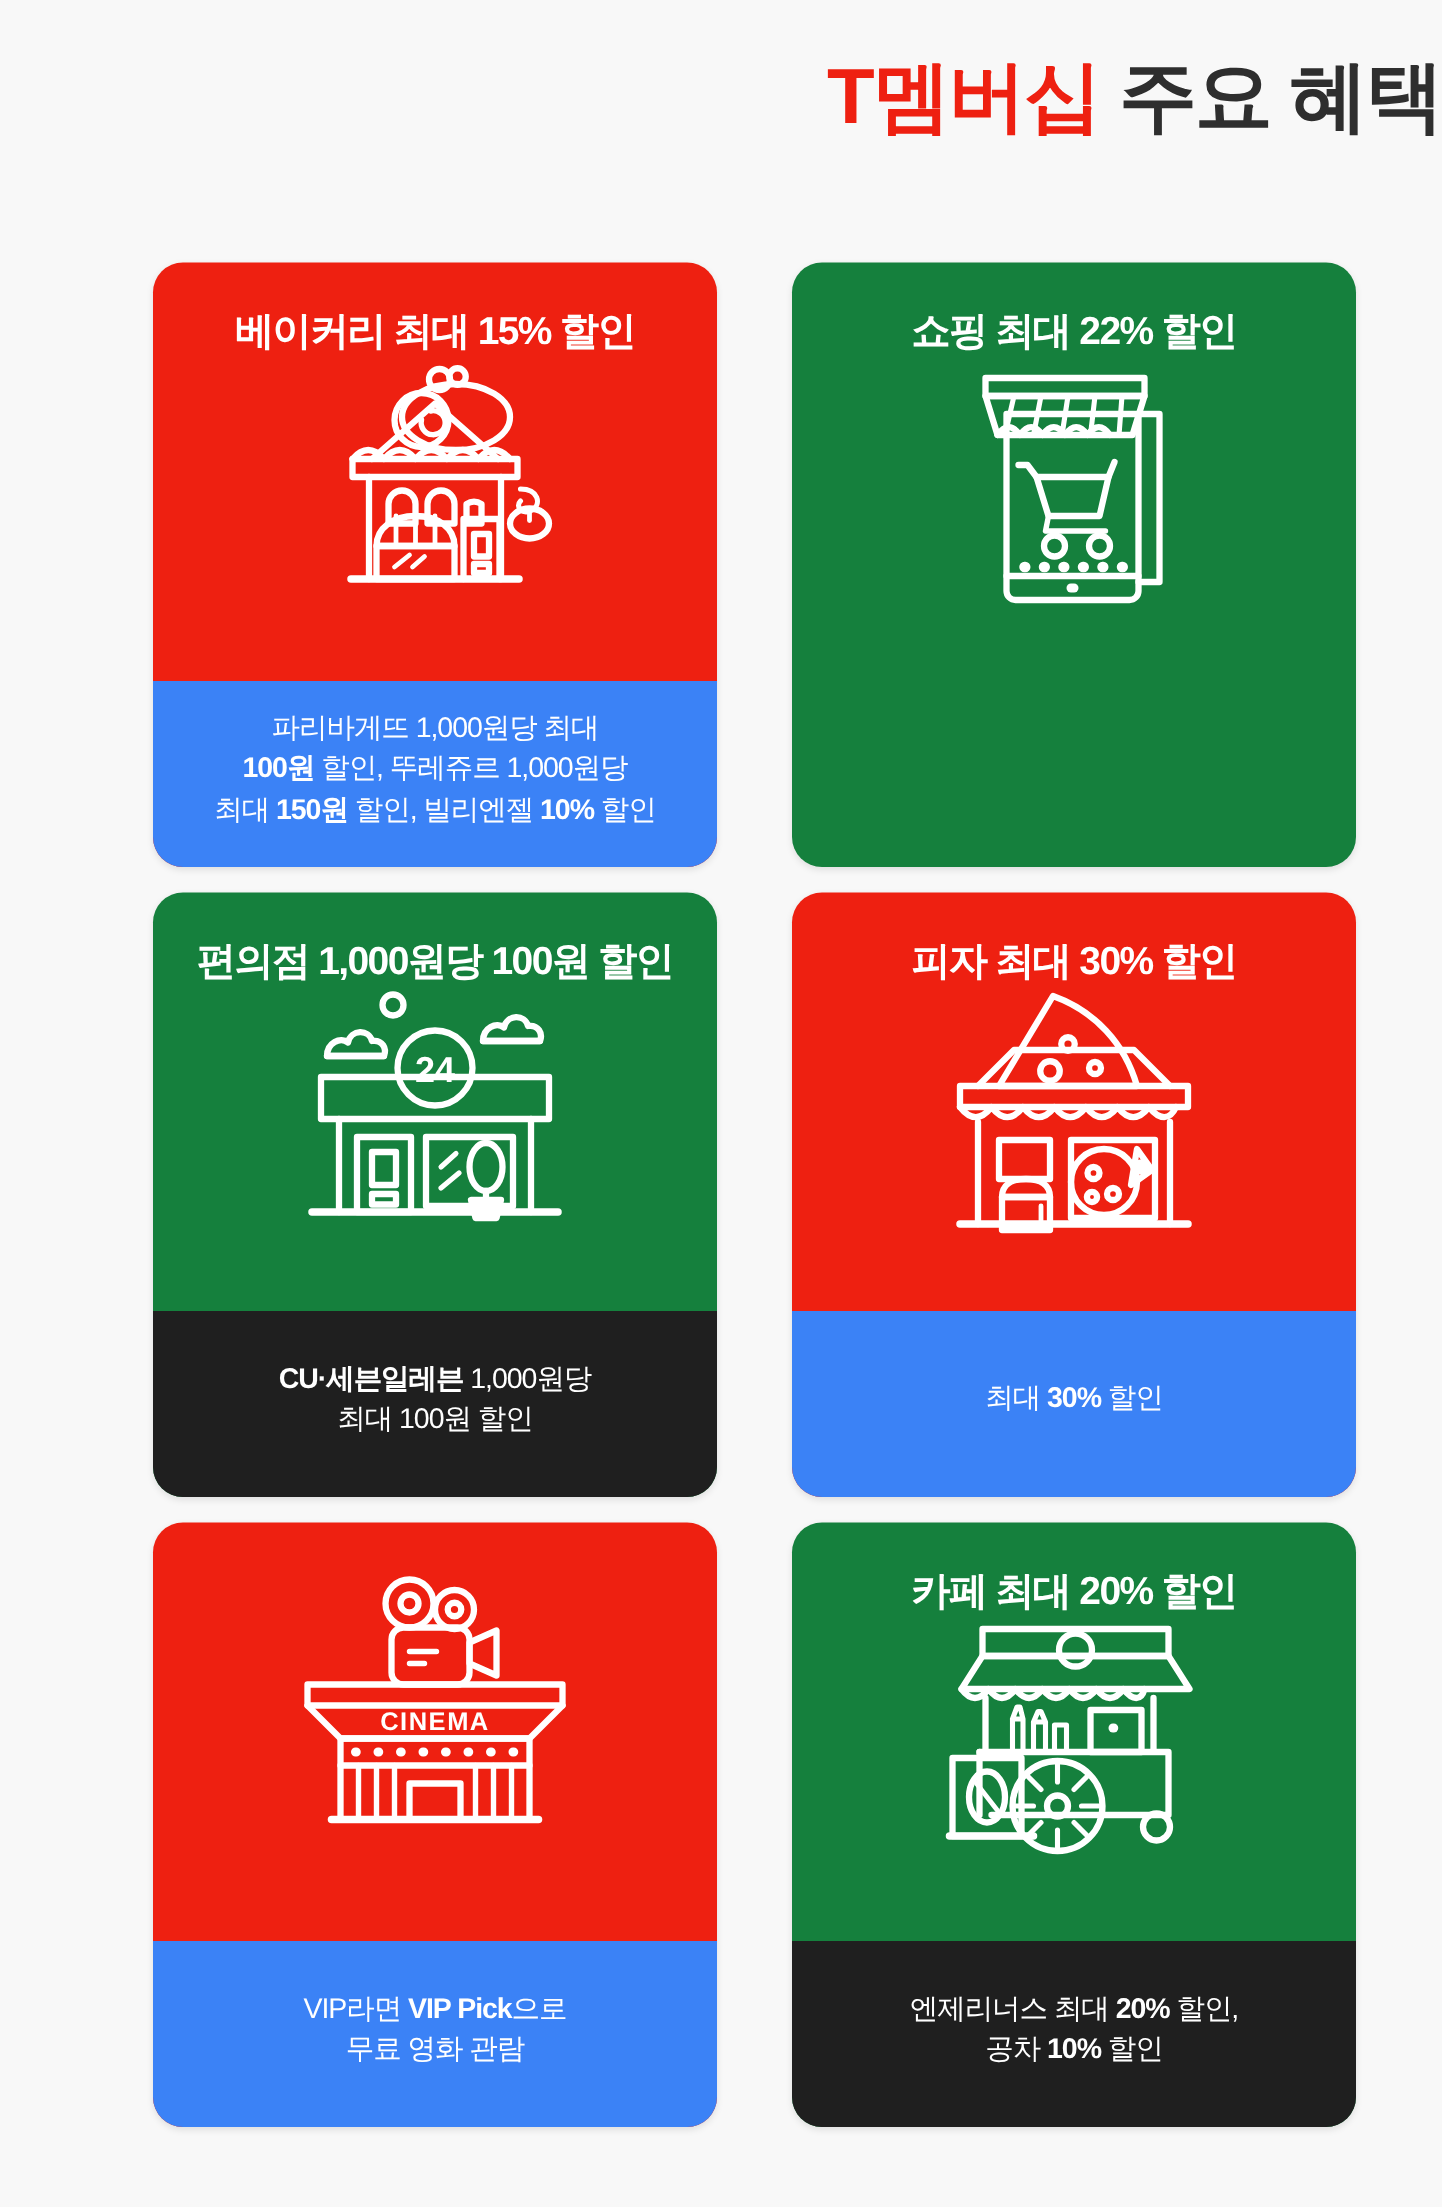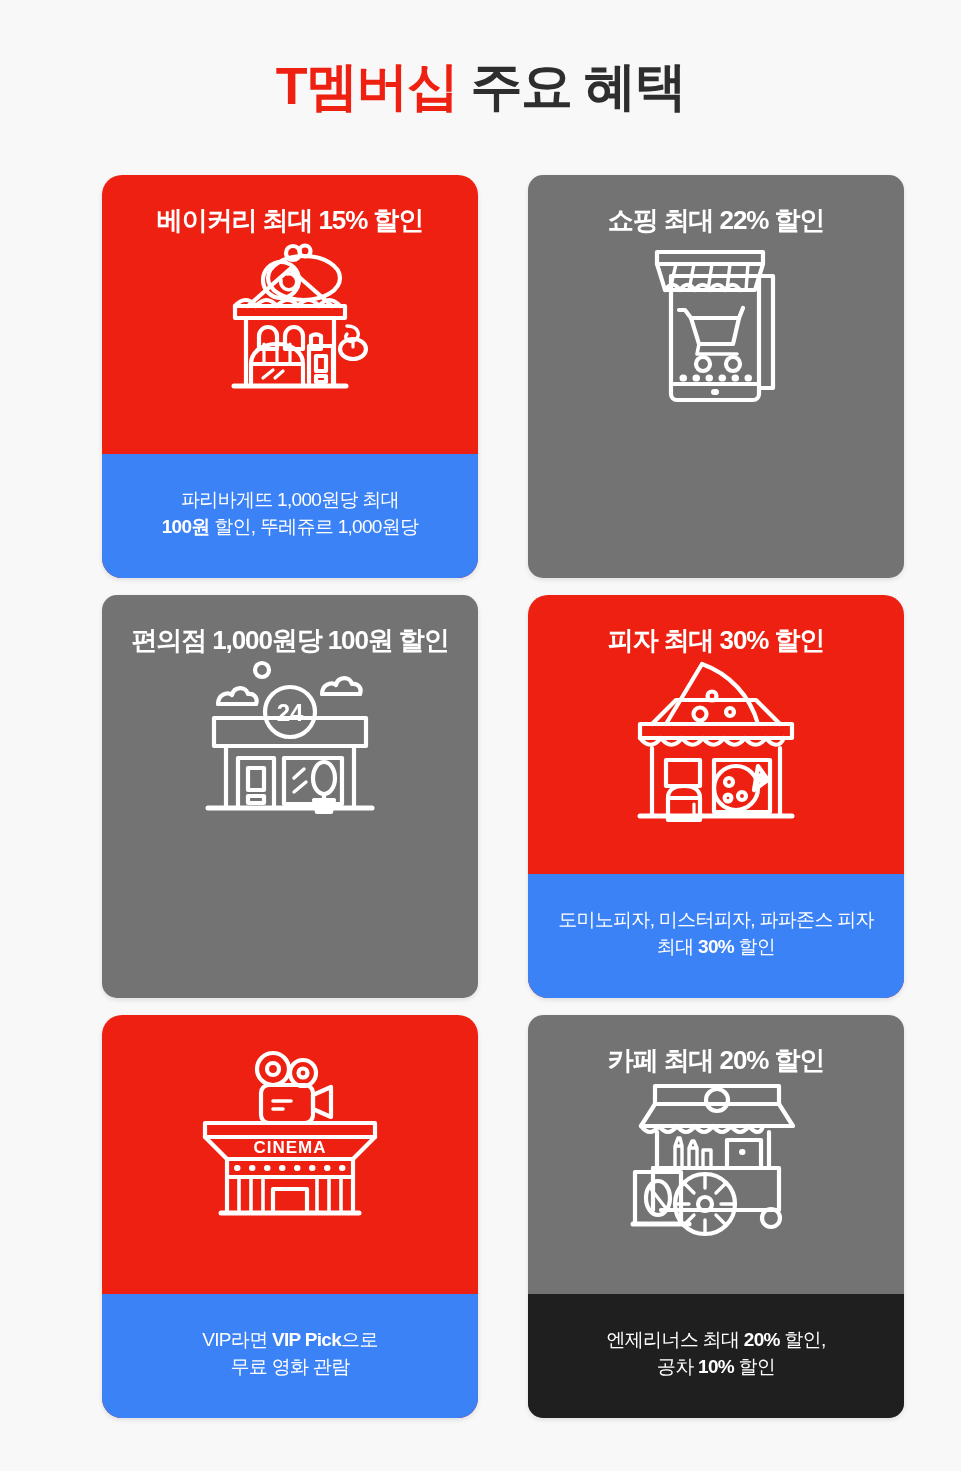--- a/index.html
+++ b/index.html
@@ -11,22 +11,22 @@
   }
   .page {
     width: 961px; height: 1471px;
     position: relative;
     background: #F8F8F8;
   }
 
   
   .header {
     width: 100%;
-    padding-top: 57px;
-    text-align: center;
+    padding-top: 36px;
+    text-align: right;
   }
   .header-title {
     font-size: 52px;
     font-weight: 900;
     letter-spacing: -1.5px;
     line-height: 1.12;
     white-space: nowrap;
   }
   .title-accent { color: #EE2011; }
   .title-main   { color: #2E2E2E; }
@@ -47,21 +47,21 @@
   .card {
     position: relative;
     border-radius: 20px;
     overflow: hidden;
     display: flex;
     flex-direction: column;
     box-shadow: 0 2px 5px rgba(0,0,0,0.10);
     margin-left: 44px;
   }
   .card.red  { background: #EE2011; }
-  .card.dark { background: #737373; border-radius: 15px; }
+  .card.dark { background: #15803d; }
 
   .card-top {
     flex: 1 1 auto;
     display: flex;
     flex-direction: column;
     align-items: center;
     padding-top: 30px;
   }
   .card-title {
     color: #FFFFFF;
@@ -144,20 +144,21 @@
         <ellipse cx="152" cy="113" rx="13" ry="10"></ellipse>
         <path d="M152 104 v7" stroke-width="3.2"></path>
       </g>
     </svg>
           </div>
         </div>
         <div class="card-foot">
           <div class="card-desc">
             <div><span>파리바게뜨 1,000원당 최대</span></div>
             <div><b>100원</b><span> 할인, 뚜레쥬르 1,000원당</span></div>
+            <div><span>최대 </span><b>150원</b><span> 할인, 빌리엔젤 </span><b>10%</b><span> 할인</span></div>
           </div>
         </div>
       </div>
       <div class="card dark">
         <div class="card-top">
           <div class="card-title">쇼핑 최대 22% 할인</div>
           <div class="card-icon">
     <svg width="150" height="176" viewBox="0 0 150 176">
       <g fill="none" stroke="#fff" stroke-width="4.2" stroke-linecap="round" stroke-linejoin="round">
         <path d="M30 40 h88 v118 a6 6 0 0 1 -6 6 h-76 a6 6 0 0 1 -6 -6 z"></path>
@@ -199,20 +200,26 @@
         <rect x="36" y="102" width="36" height="50"></rect>
         <rect x="46" y="112" width="16" height="22"></rect>
         <rect x="46" y="140" width="16" height="7"></rect>
         <rect x="82" y="102" width="58" height="46"></rect>
         <path d="M92 122 l10 -9 M92 136 l12 -10" stroke-width="3.4"></path>
         <ellipse cx="122" cy="122" rx="11" ry="16"></ellipse>
         <path d="M122 138 v6"></path>
         <path d="M112 144 h20 l-3 12 h-14 z"></path>
       </g>
     </svg>
+          </div>
+        </div>
+        <div class="card-foot">
+          <div class="card-desc">
+            <div><b>CU·세븐일레븐</b><span> 1,000원당</span></div>
+            <div><span>최대 100원 할인</span></div>
           </div>
         </div>
       </div>
       <div class="card red">
         <div class="card-top">
           <div class="card-title">피자 최대 30% 할인</div>
           <div class="card-icon">
     <svg width="172" height="178" viewBox="0 0 172 178">
       <g fill="none" stroke="#fff" stroke-width="4.2" stroke-linecap="round" stroke-linejoin="round">
         <path d="M72 8 c28 10 48 32 56 60 h-92 z"></path>
@@ -234,21 +241,20 @@
         <circle cx="99" cy="126" r="4"></circle>
         <circle cx="112" cy="140" r="4"></circle>
         <circle cx="98" cy="142" r="3.4"></circle>
         <circle cx="131" cy="122" r="3" fill="#fff"></circle>
       </g>
     </svg>
           </div>
         </div>
         <div class="card-foot">
           <div class="card-desc">
-            <div><span>도미노피자, 미스터피자, 파파존스 피자</span></div>
             <div><span>최대 </span><b>30%</b><span> 할인</span></div>
           </div>
         </div>
       </div>
       <div class="card red">
         <div class="card-top">
           <div class="card-icon">
     <svg width="186" height="176" viewBox="0 0 186 176">
       <g fill="none" stroke="#fff" stroke-width="4.2" stroke-linecap="round" stroke-linejoin="round">
         <circle cx="76" cy="24" r="16"></circle>

